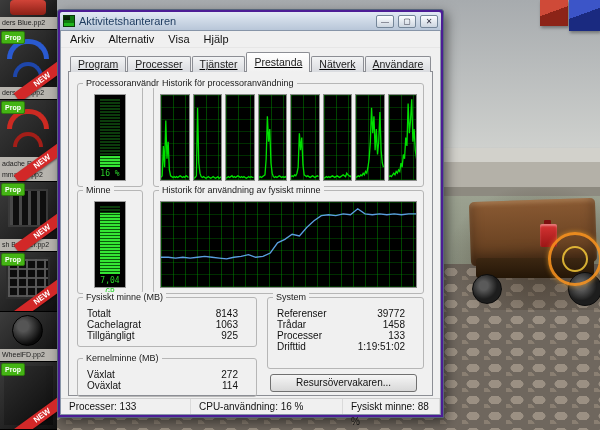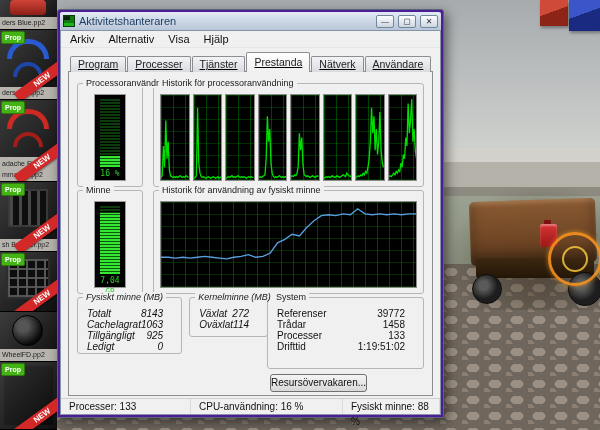--- a/index.html
+++ b/index.html
@@ -134,28 +134,28 @@
   .led-val { flex:none; height:12px; text-align:center; color:#2ad42a;
         font-family:"DejaVu Sans Mono", monospace; font-size:8px; line-height:12px;border-radius:6px; }
 
   .graphs { display:flex; gap:3px; height:100%; }
   .graph { flex:1; position:relative; background:#000; border:1px solid #8a8a8a; overflow:hidden;
         background-image:
           repeating-linear-gradient(90deg, rgba(0,150,0,.45) 0 1px, rgba(0,0,0,0) 1px 12px),
           repeating-linear-gradient(0deg,  rgba(0,150,0,.30) 0 1px, rgba(0,0,0,0) 1px 12px); }
   .graph svg { position:absolute; inset:0; width:100%; height:100%; }
 
-  .col-l { width:180px; flex:none; display:flex; flex-direction:row; gap:7px;font-style:italic; }
+  .col-l { width:180px; flex:none; display:flex; flex-direction:column; gap:7px; }
   .col-r { flex:1; display:flex; flex-direction:column; }
   .gb-phys { height:57px; } .gb-kern { height:40px; } .gb-sys { height:72px; }
   .kv { display:flex; justify-content:space-between; font-size:10px; line-height:11px;
         color:#111; padding:0 12px 0 3px; }
   .kv .v { text-align:right; }
   .btn { align-self:flex-start; margin:5px 0 0 3px; font-size:10px; color:#111;
-        padding:2px 0 3px; border:1px solid #707070; border-radius:3px;
+        padding:2px 25px 3px; border:1px solid #707070; border-radius:3px;
         background:linear-gradient(#f5f5f5, #d8d8d8); }
   .statusbar { flex:none; height:16px; border-top:1px solid #cfcfcf; background:#f0f0f0;
         display:flex; font-size:10px; color:#111; }
   .sb { line-height:15px; padding-left:8px; border-right:1px solid #dadada; }
   .sb1 { width:130px; } .sb2 { width:152px; } .sb3 { flex:1; }
 </style>
 </head>
 <body>
 
 <div id="scene">
@@ -350,24 +350,20 @@
                   <span class="v">8143</span>
                 </div>
               <div class="kv">
                   <span>Cachelagrat</span>
                   <span class="v">1063</span>
                 </div>
               <div class="kv">
                   <span>Tillgängligt</span>
                   <span class="v">925</span>
                 </div>
-              <div class="kv">
-                  <span>Ledigt</span>
-                  <span class="v">0</span>
-                </div>
             </div>
             <div class="gb gb-kern">
               <span class="gb-title">Kernelminne (MB)</span>
               <div class="kv">
                   <span>Växlat</span>
                   <span class="v">272</span>
                 </div>
               <div class="kv">
                   <span>Oväxlat</span>
                   <span class="v">114</span>

